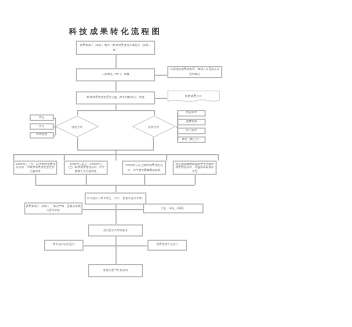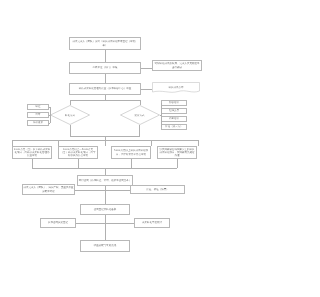--- a/index.html
+++ b/index.html
@@ -31,20 +31,21 @@
   .doc .lb{position:absolute;left:0;top:0;width:100%;height:100%;
            display:flex;align-items:center;justify-content:center;
            font-size:2.5px;color:#6a6a6a;text-align:center;line-height:1.25;
            padding:0 1px;box-sizing:border-box;}
 </style>
 </head>
 <body>
 
 <div id="page">
 
+  <div class="title">科技成果转化流程图</div>
 
   <div class="bx" style="left:69px;top:37px;width:72px;height:13px;">
     <span>成果完成人（团队）填写《科技成果转化申请登记（审批）表》</span>
   </div>
   <div class="ln lnv" style="left:104.7px;top:50px;height:12px;"></div>
 
   <div class="bx" style="left:69px;top:62px;width:72px;height:12px;">
     <span>二级单位（部门）审核</span>
   </div>
 

